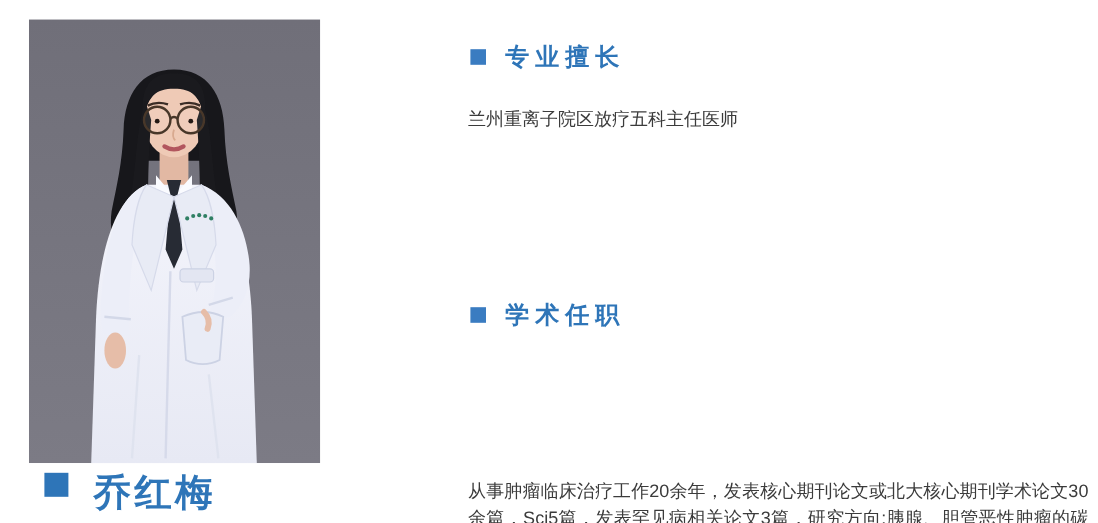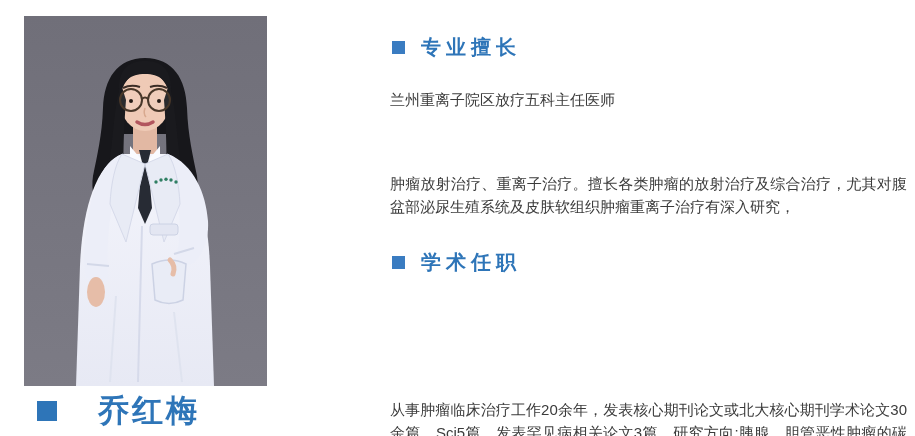--- a/index.html
+++ b/index.html
@@ -14,22 +14,21 @@
     position: absolute;
     left: 24px; top: 16px;
     width: 243px; height: 370px;
     overflow: hidden;
   }
   .photo-wrap svg { display: block; }
   .name-row {
     position: absolute;
     left: 25px; top: 394px;
     display: flex;
-    align-items: center;
-    gap: 41px;
+    gap: 21px;
     height: 34px;
     padding-left: 12px;
   }
   .name-bullet {
     width: 20px; height: 20px;
     background: #2e75b8;
     flex: 0 0 auto;
   }
   .doctor-name {
     font-size: 31px;
@@ -166,21 +165,20 @@
 </div>
 
 <div class="details">
 
   <div class="sec-head head-0">
     <span class="sec-bullet"></span>
     <span class="sec-title">专业擅长</span>
   </div>
   <p class="para para-0">兰州重离子院区放疗五科主任医师</p>
 
-  <p class="para para-1">肿瘤放射治疗、重离子治疗。擅长各类肿瘤的放射治疗及综合治疗，尤其对腹盆部泌尿生殖系统及皮肤软组织肿瘤重离子治疗有深入研究，</p>
 
   <div class="sec-head head-2">
     <span class="sec-bullet"></span>
     <span class="sec-title">学术任职</span>
   </div>
   <p class="para para-3">从事肿瘤临床治疗工作20余年，发表核心期刊论文或北大核心期刊学术论文30余篇，Sci5篇，发表罕见病相关论文3篇，研究方向:胰腺、胆管恶性肿瘤的碳离子放疗技术。</p>
 
 </div>
 
 </body></html>

